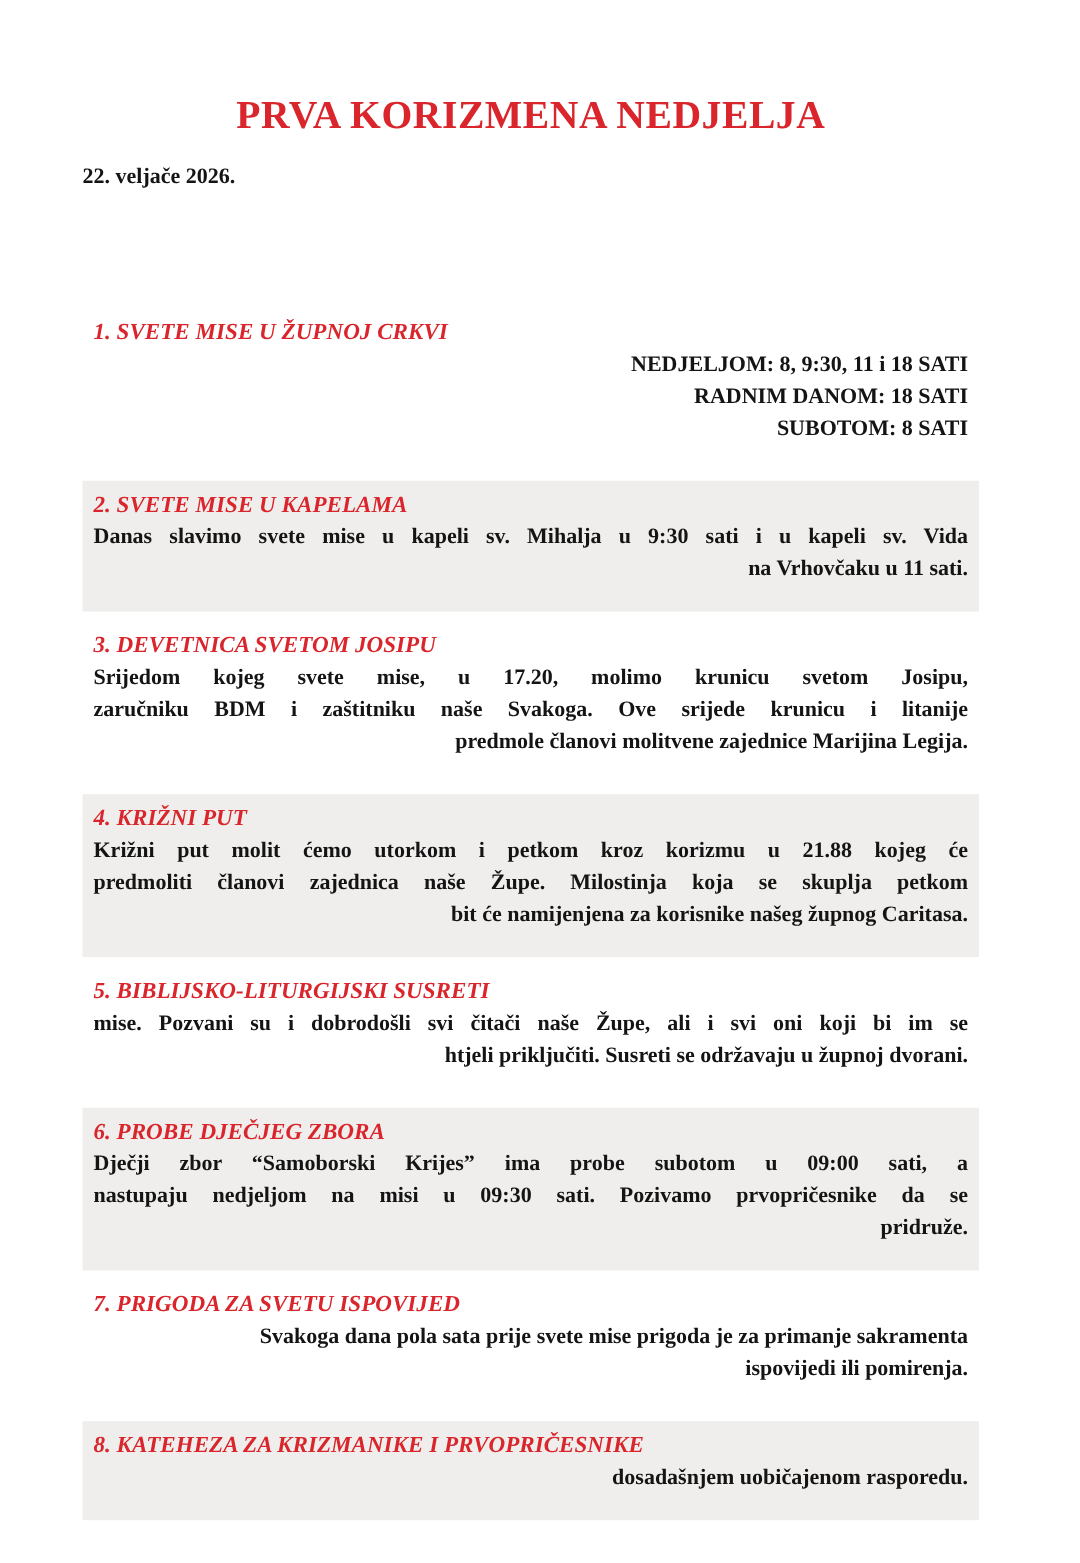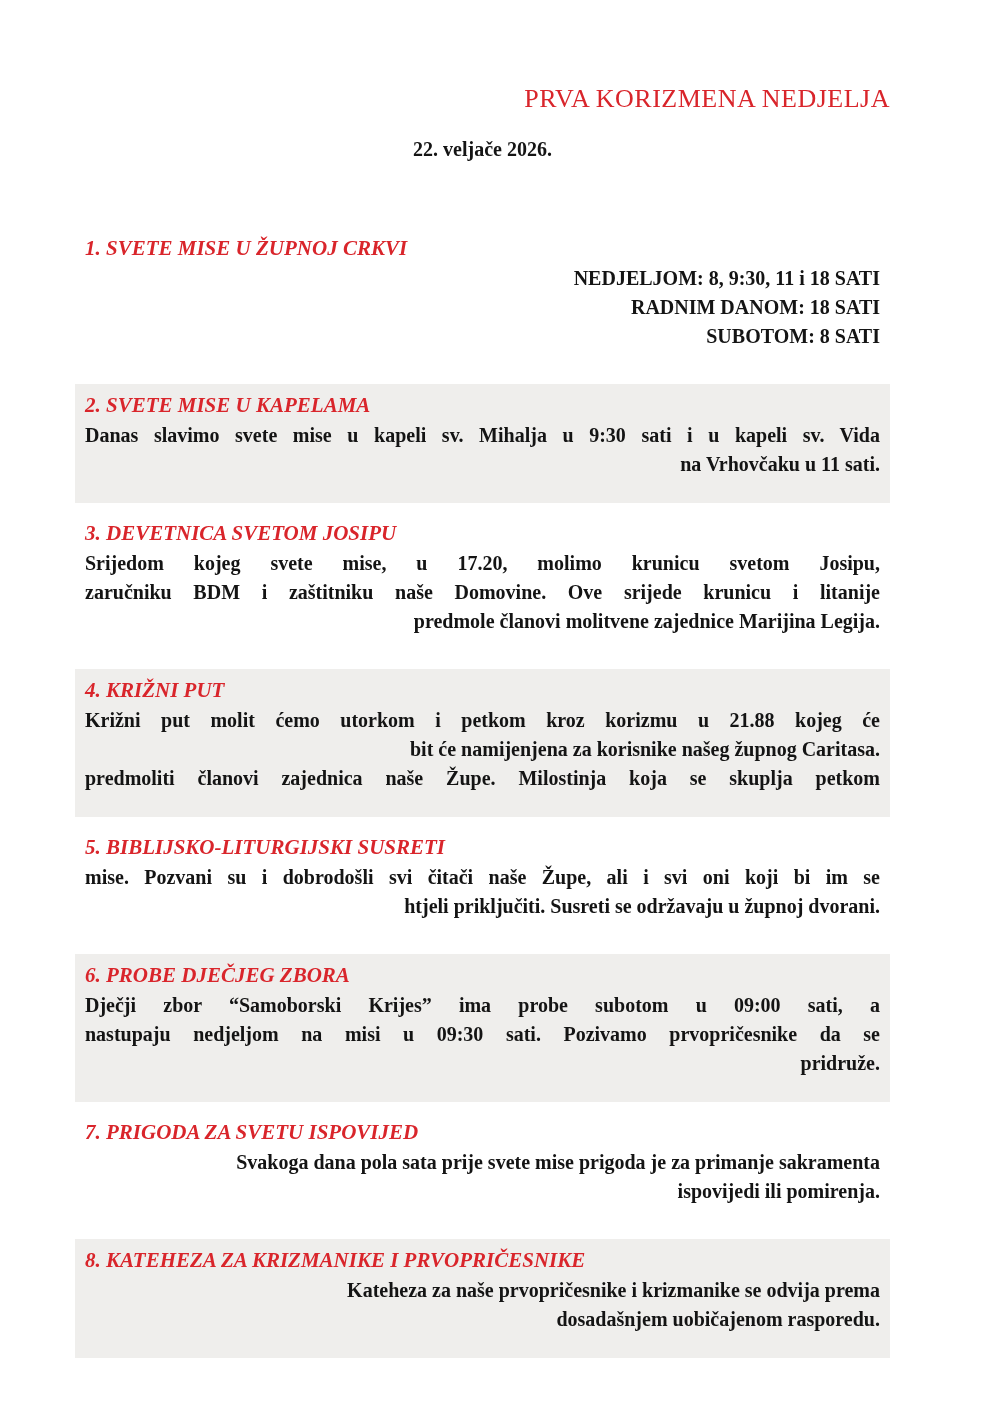--- a/index.html
+++ b/index.html
@@ -17,33 +17,33 @@
     color: var(--ink);
     overflow: hidden;
   }
   .page {
     width: 815px;
     margin-left: 75px;
     padding-top: 84px;
   }
   .title {
     margin: 0 0 24px 0;
-    font-size: 26px;
+    font-size: 36px;
     line-height: 1.15;
-    font-weight: normal;
-    text-align: right;
+    font-weight: bold;
+    text-align: center;
     color: var(--red);
     letter-spacing: 0.5px;
   }
   .date {
     font-size: 20px;
     font-weight: bold;
-    text-align: center;
+    text-align: left;
     color: var(--ink);
-    margin-bottom: 66px;
+    margin-bottom: 108px;
   }
   .section {
     padding: 7px 10px 24px 10px;
     margin-bottom: 9px;
     background: transparent;
   }
   .section.shaded {
     background: var(--shade);
   }
   .heading {
@@ -86,30 +86,30 @@
     <h2 class="heading">2. SVETE MISE U KAPELAMA</h2>
     <div class="body">
           <div class="line jl">Danas slavimo svete mise u kapeli sv. Mihalja u 9:30 sati i u kapeli sv. Vida</div>
           <div class="line">na Vrhovčaku u 11 sati.</div>
         </div>
   </section>
       <section class="section">
     <h2 class="heading">3. DEVETNICA SVETOM JOSIPU</h2>
     <div class="body">
           <div class="line jl">Srijedom kojeg svete mise, u 17.20, molimo krunicu svetom Josipu,</div>
-          <div class="line jl">zaručniku BDM i zaštitniku naše Domovine. Ove srijede krunicu i litanije</div>
+          <div class="line jl">zaručniku BDM i zaštitniku naše Svakoga. Ove srijede krunicu i litanije</div>
           <div class="line">predmole članovi molitvene zajednice Marijina Legija.</div>
         </div>
   </section>
       <section class="section shaded">
     <h2 class="heading">4. KRIŽNI PUT</h2>
     <div class="body">
           <div class="line jl">Križni put molit ćemo utorkom i petkom kroz korizmu u 21.88 kojeg će</div>
+          <div class="line jl">predmoliti članovi zajednica naše Župe. Milostinja koja se skuplja petkom</div>
           <div class="line">bit će namijenjena za korisnike našeg župnog Caritasa.</div>
-          <div class="line jl">predmoliti članovi zajednica naše Župe. Milostinja koja se skuplja petkom</div>
         </div>
   </section>
       <section class="section">
     <h2 class="heading">5. BIBLIJSKO-LITURGIJSKI SUSRETI</h2>
     <div class="body">
           <div class="line jl">mise. Pozvani su i dobrodošli svi čitači naše Župe, ali i svi oni koji bi im se</div>
           <div class="line">htjeli priključiti. Susreti se održavaju u župnoj dvorani.</div>
         </div>
   </section>
       <section class="section shaded">
@@ -123,18 +123,17 @@
       <section class="section">
     <h2 class="heading">7. PRIGODA ZA SVETU ISPOVIJED</h2>
     <div class="body">
           <div class="line">Svakoga dana pola sata prije svete mise prigoda je za primanje sakramenta</div>
           <div class="line">ispovijedi ili pomirenja.</div>
         </div>
   </section>
       <section class="section shaded">
     <h2 class="heading">8. KATEHEZA ZA KRIZMANIKE I PRVOPRIČESNIKE</h2>
     <div class="body">
-          <div class="line">Kateheza za naše prvopričesnike i krizmanike se odvija prema</div>
           <div class="line">dosadašnjem uobičajenom rasporedu.</div>
         </div>
   </section>
     </div>
 </div>
 
 </body></html>

